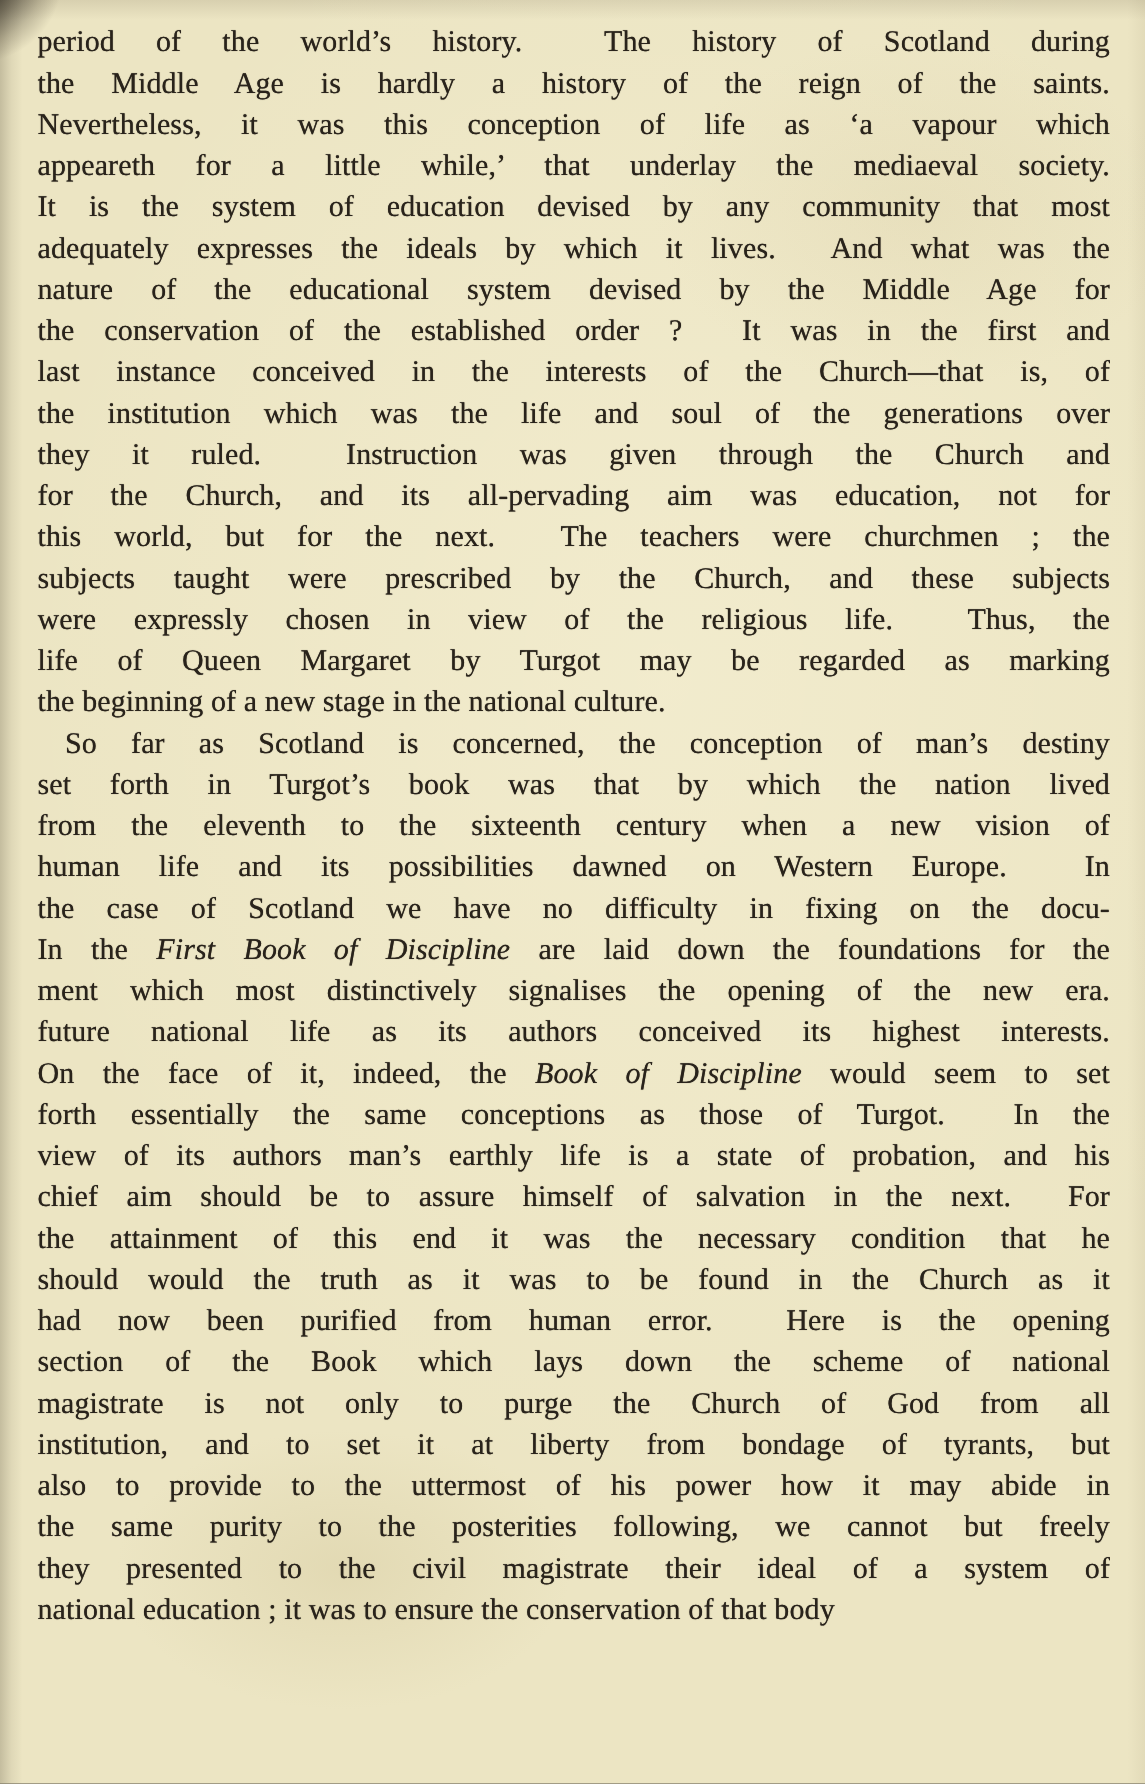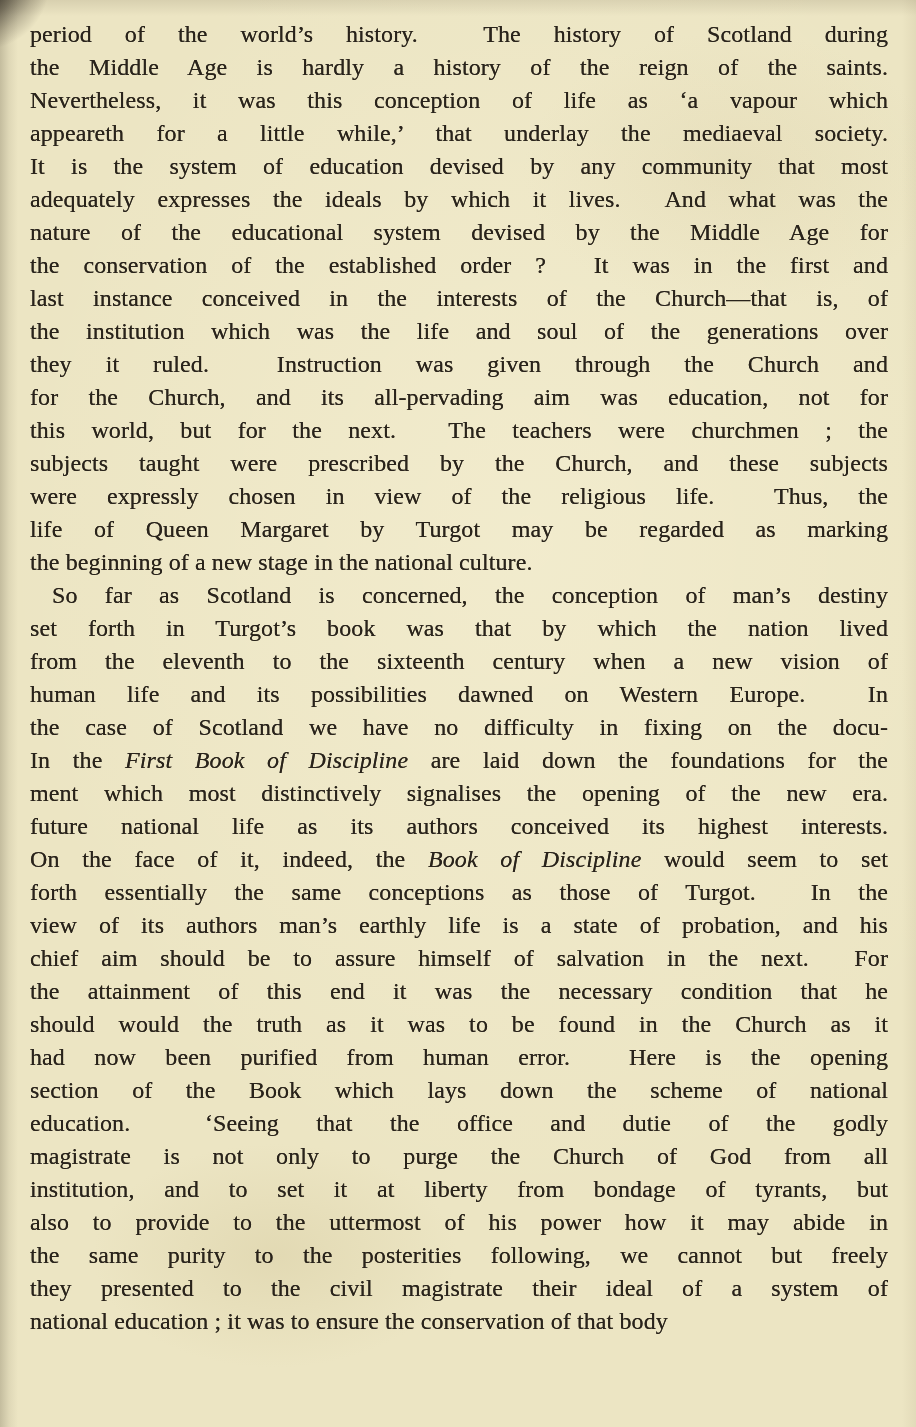--- a/index.html
+++ b/index.html
@@ -97,21 +97,20 @@
         <div class="line"><span>ment which most distinctively signalises the opening of the new era.</span></div>
         <div class="line"><span>future national life as its authors conceived its highest interests.</span></div>
         <div class="line"><span>On the face of it, indeed, the </span><span class="it">Book of Discipline</span><span> would seem to set</span></div>
         <div class="line"><span>forth essentially the same conceptions as those of Turgot.  In the</span></div>
         <div class="line"><span>view of its authors man’s earthly life is a state of probation, and his</span></div>
         <div class="line"><span>chief aim should be to assure himself of salvation in the next.  For</span></div>
         <div class="line"><span>the attainment of this end it was the necessary condition that he</span></div>
         <div class="line"><span>should would the truth as it was to be found in the Church as it</span></div>
         <div class="line"><span>had now been purified from human error.  Here is the opening</span></div>
         <div class="line"><span>section of the Book which lays down the scheme of national</span></div>
-        <div class="line"><span>education.  ‘Seeing that the office and dutie of the godly</span></div>
         <div class="line"><span>magistrate is not only to purge the Church of God from all</span></div>
         <div class="line"><span>institution, and to set it at liberty from bondage of tyrants, but</span></div>
         <div class="line"><span>also to provide to the uttermost of his power how it may abide in</span></div>
         <div class="line"><span>the same purity to the posterities following, we cannot but freely</span></div>
         <div class="line"><span>they presented to the civil magistrate their ideal of a system of</span></div>
         <div class="line last"><span>national education ; it was to ensure the conservation of that body</span></div>
       </div>
     </div>
 </div>
 

